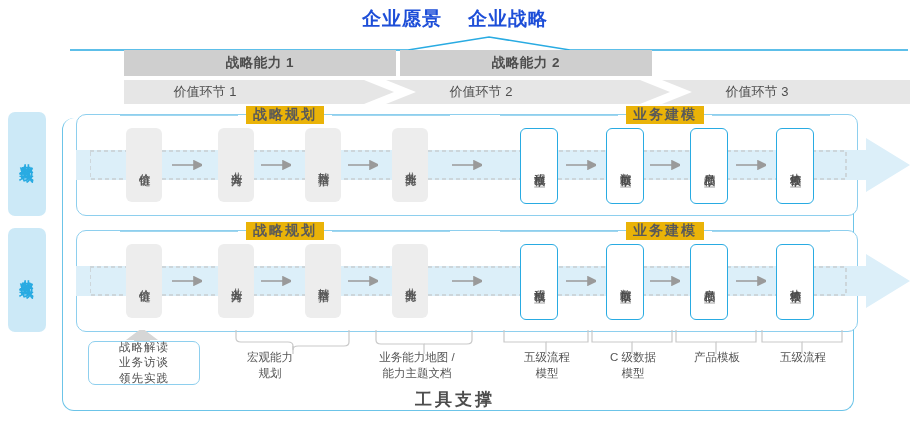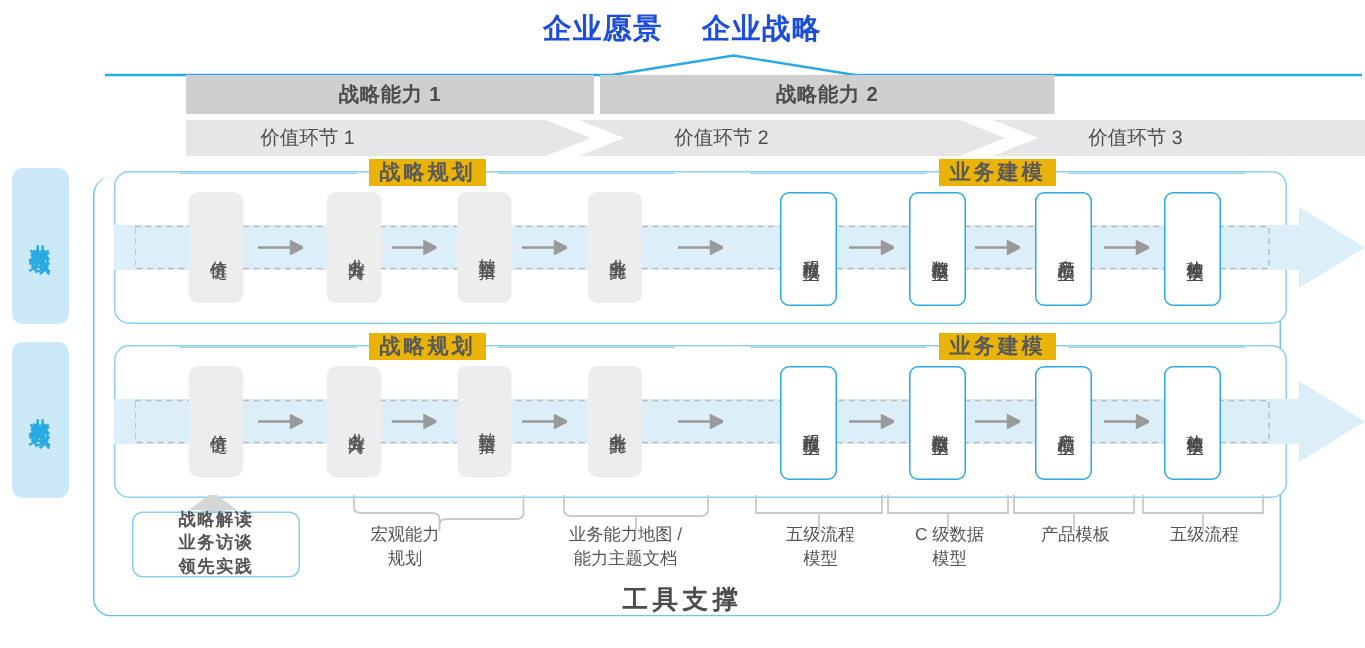--- a/index.html
+++ b/index.html
@@ -25,21 +25,21 @@
   
   .peak{position:absolute;left:70px;top:36px;width:838px;height:16px;}
 
   
   .cap-row{position:absolute;left:76px;top:50px;width:832px;height:26px;display:flex;gap:4px;padding-left:48px;}
   .cap-cell{
     background:#CFCFCF;color:#4d4d4d;font-size:13.5px;font-weight:bold;
     display:flex;align-items:center;justify-content:center;letter-spacing:.5px;
   }
   .cap-cell.c1{width:272px;}
-  .cap-cell.c2{width:303px;}
+  .cap-cell.c2{width:252px;}
   .cap-cell.c3{flex:1;}
 
   
   .vc-row{position:absolute;left:76px;top:80px;width:832px;height:24px;padding-left:48px;}
   .vc-row svg{display:block;}
   .vc-label{
     position:absolute;top:0;height:24px;display:flex;align-items:center;justify-content:center;
     font-size:13px;color:#4d4d4d;
   }
 
@@ -102,21 +102,21 @@
   
   .braces{position:absolute;left:76px;top:330px;width:834px;height:26px;}
 
   
   .tool-label{
     position:absolute;text-align:center;font-size:11.5px;line-height:1.35;color:#555;
   }
   .tool-box{
     position:absolute;border:1px solid #8ecfee;border-radius:7px;background:#fff;
     display:flex;align-items:center;justify-content:center;
-    font-size:11.5px;line-height:1.35;color:#555;font-weight:bold;text-align:center;
+    font-size:11.5px;line-height:1.35;color:#555;font-weight:normal;text-align:center;
     letter-spacing:1px;
   }
 
   
   .outer{
     position:absolute;left:62px;top:118px;width:790px;height:292px;
     border:1.5px solid #6cc4e8;border-radius:12px;
     border-top:none;
     pointer-events:none;
   }

